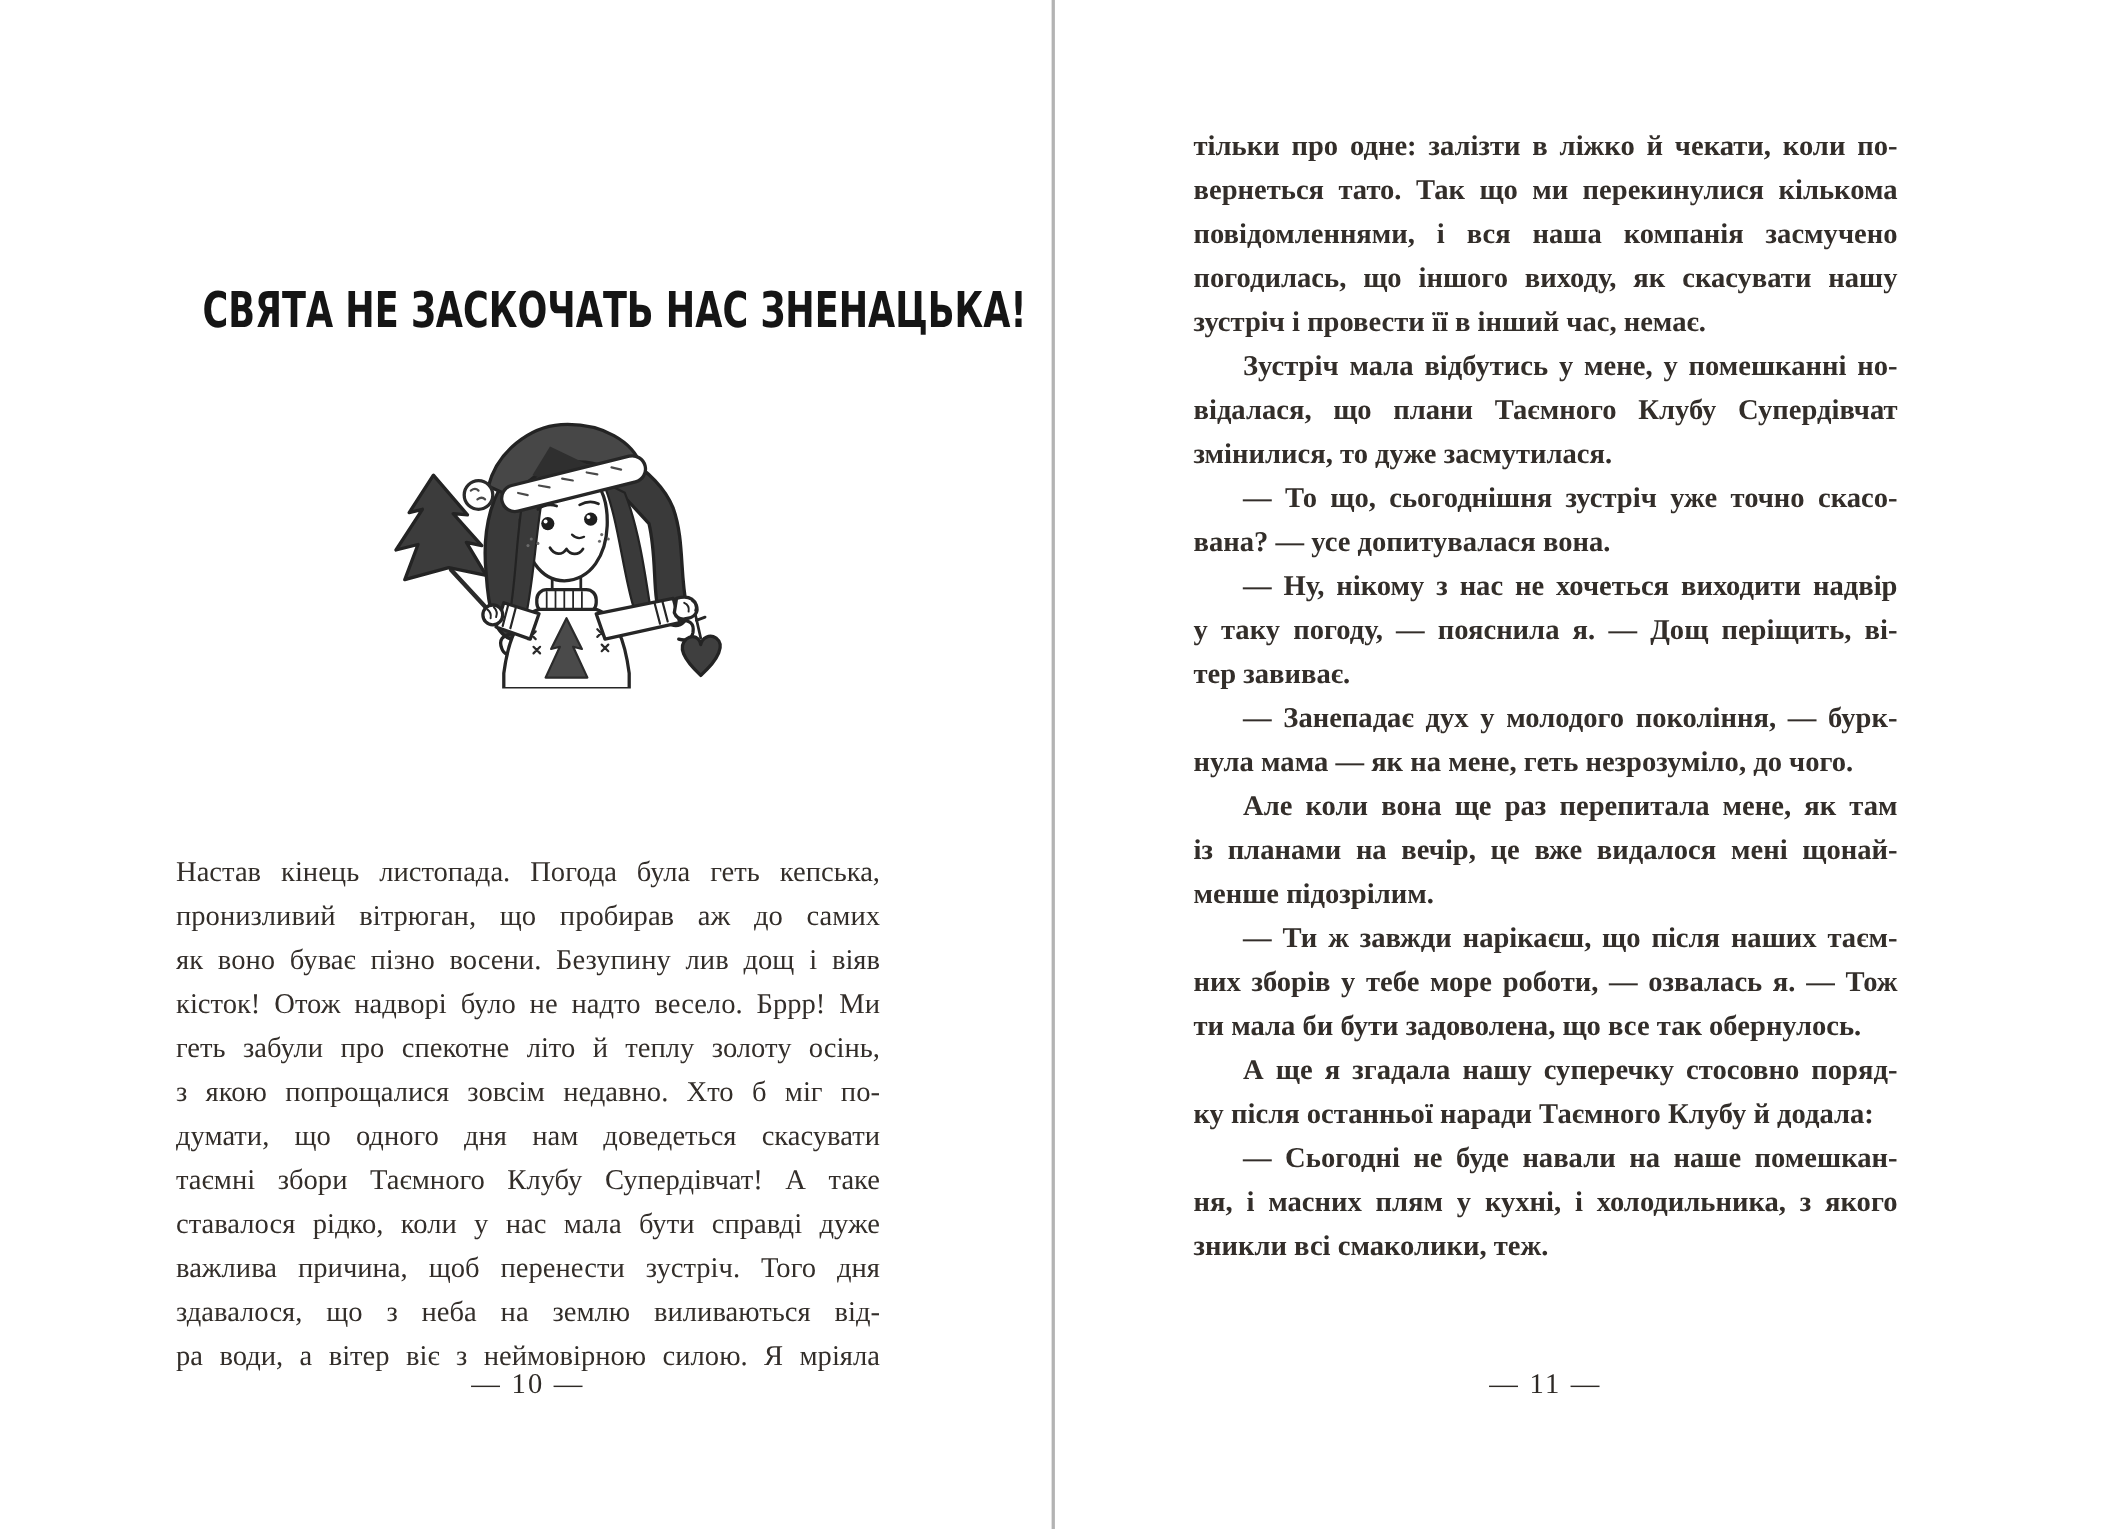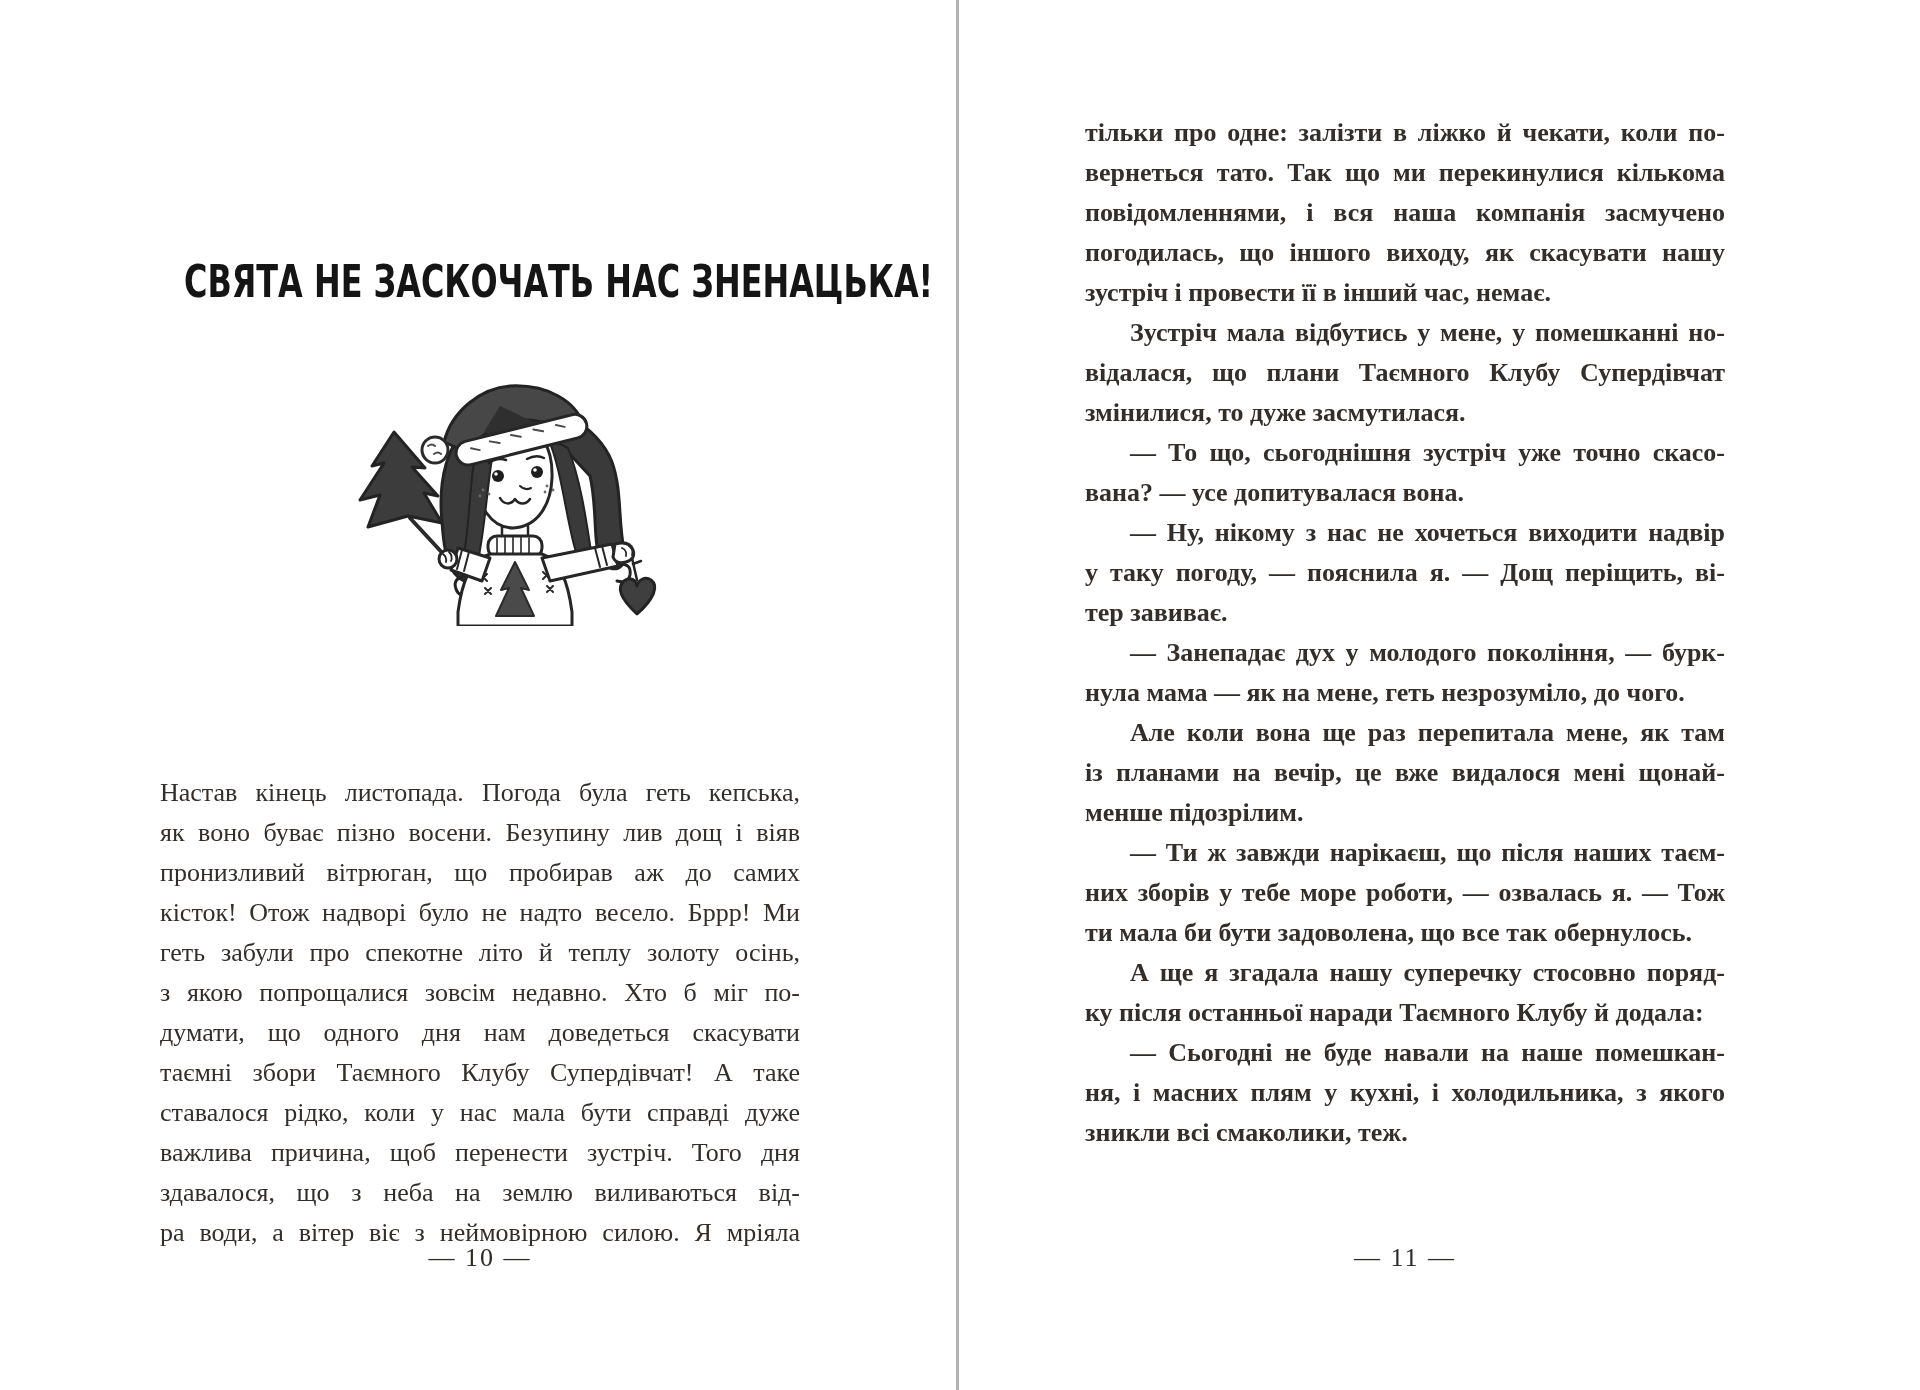--- a/index.html
+++ b/index.html
@@ -138,22 +138,22 @@
         <path d="M265,164 q14,-4 18,6 q3,9 -7,12 q-10,3 -13,-5 Z" fill="#ffffff" stroke="#262626" stroke-width="3"></path>
         <path d="M272,168 q5,2 4,8 M279,166 q5,3 3,9" stroke="#262626" stroke-width="1.8" fill="none"></path>
 
         <path d="M282,178 L287,200 M283,184 l8,-3" stroke="#262626" stroke-width="2.5" fill="none"></path>
         <path d="M287,234 C271,219 266,208 274,201 C280,196 286,200 287,206 C288,200 295,196 301,200 C309,206 304,219 287,234 Z" fill="#3f3f3f" stroke="#232323" stroke-width="3"></path>
       </g>
     </svg>
 
     <div class="body-text body-left">
         <div class="line just">Настав кінець листопада. Погода була геть кепська,</div>
+        <div class="line just">пронизливий вітрюган, що пробирав аж до самих</div>
         <div class="line just">як воно буває пізно восени. Безупину лив дощ і віяв</div>
-        <div class="line just">пронизливий вітрюган, що пробирав аж до самих</div>
         <div class="line just">кісток! Отож надворі було не надто весело. Бррр! Ми</div>
         <div class="line just">геть забули про спекотне літо й теплу золоту осінь,</div>
         <div class="line just">з якою попрощалися зовсім недавно. Хто б міг по-</div>
         <div class="line just">думати, що одного дня нам доведеться скасувати</div>
         <div class="line just">таємні збори Таємного Клубу Супердівчат! А таке</div>
         <div class="line just">ставалося рідко, коли у нас мала бути справді дуже</div>
         <div class="line just">важлива причина, щоб перенести зустріч. Того дня</div>
         <div class="line just">здавалося, що з неба на землю виливаються від-</div>
         <div class="line just">ра води, а вітер віє з неймовірною силою. Я мріяла</div>
       </div>

